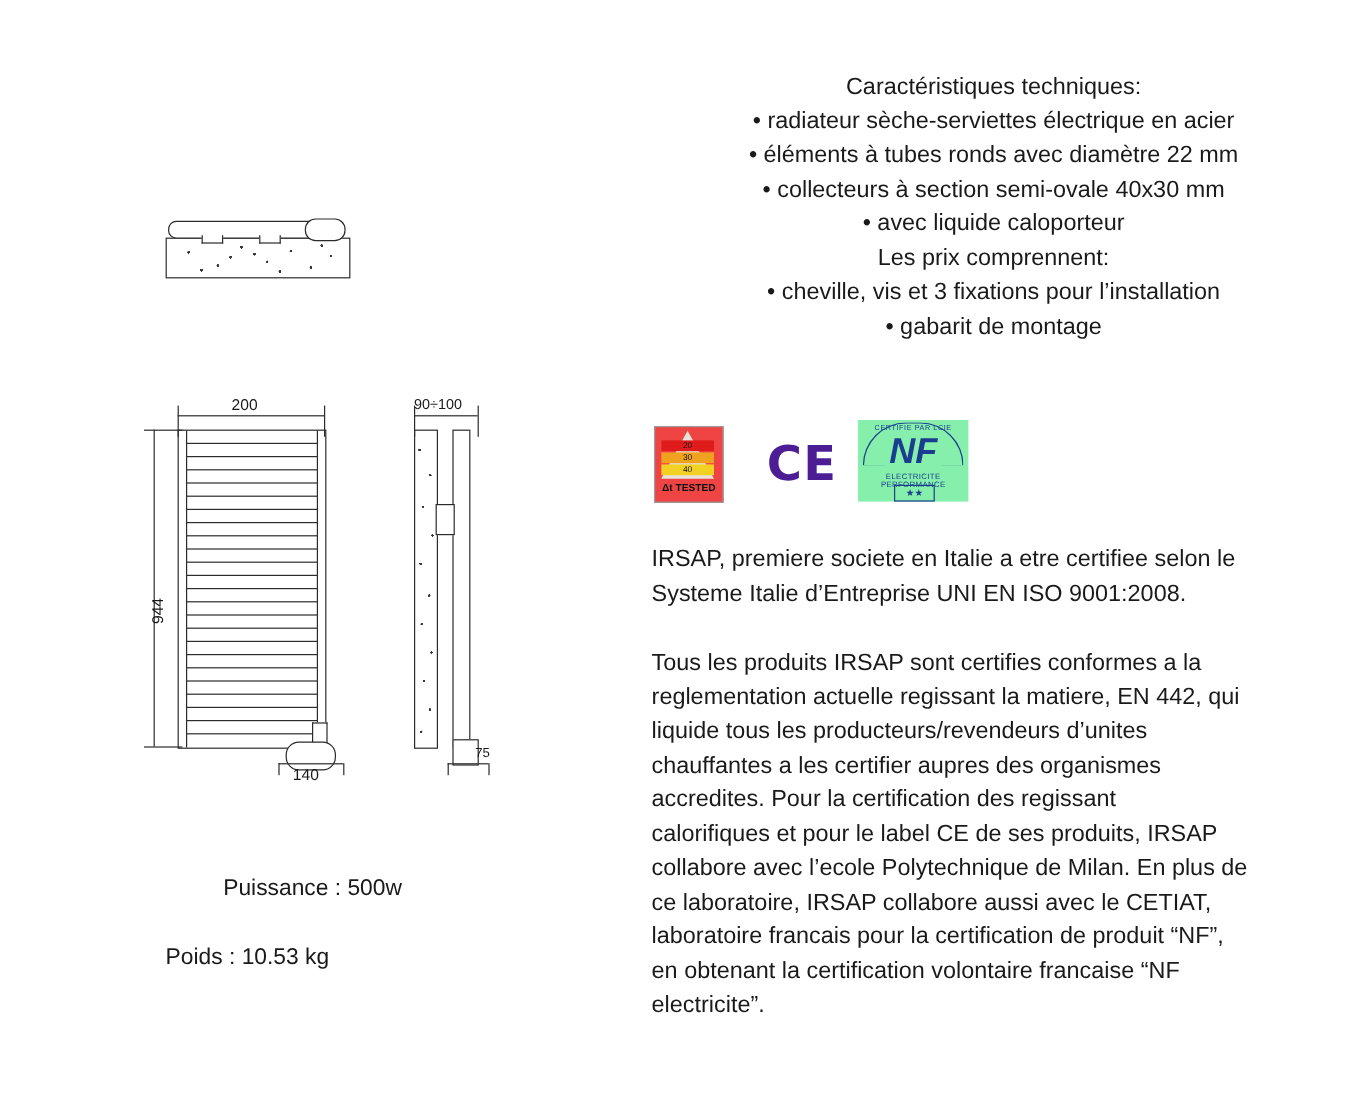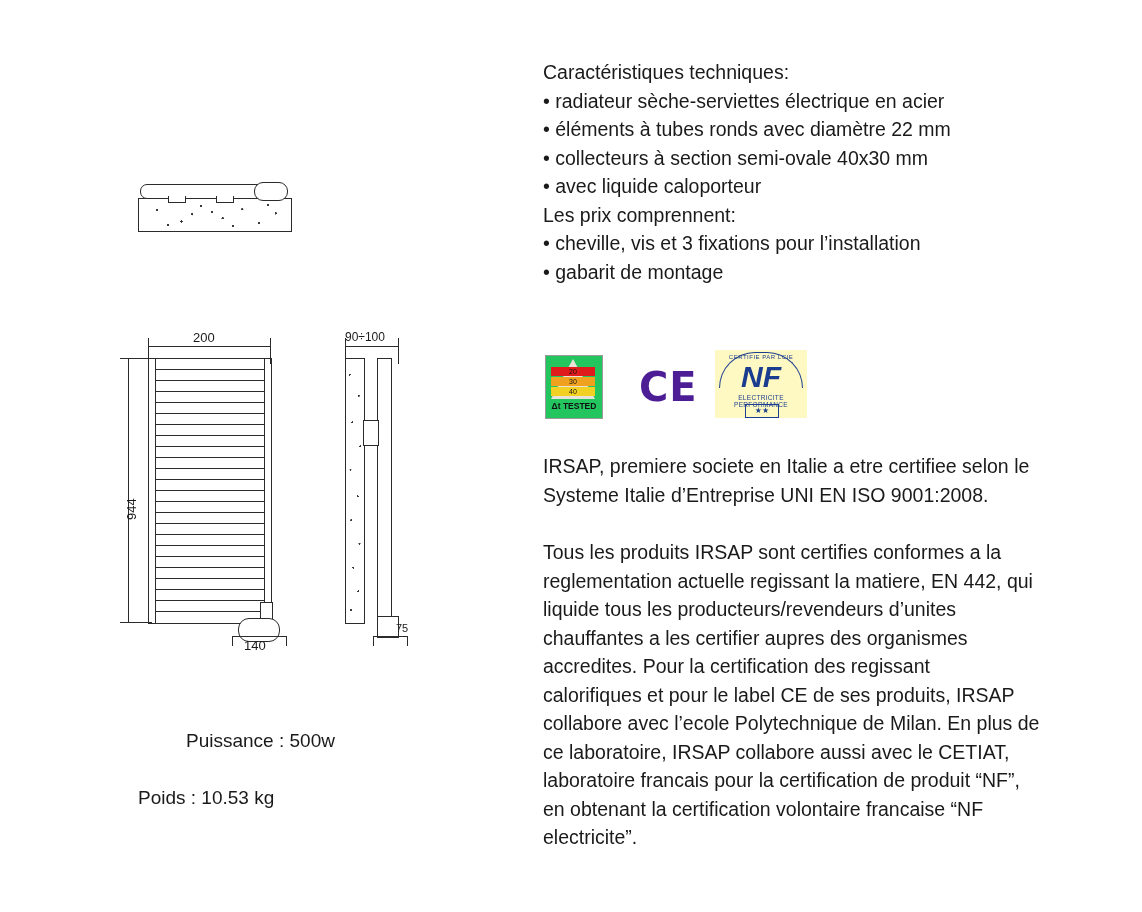--- a/index.html
+++ b/index.html
@@ -221,34 +221,35 @@
   #features-block {
     position: absolute;
     left: 0; top: 58px;
     width: 570px;
   }
   #features-block div {
     font-size: 19.5px;
     line-height: 28.5px;
     color: #1a1a1a;
     white-space: nowrap;
+    text-align: center;
   }
 
   
   #logos {
     position: absolute;
     left: 0; top: 350px;
     width: 300px; height: 70px;
   }
   #dt-logo {
     position: absolute;
     left: 2px; top: 5px;
     width: 56px; height: 62px;
     border: 1px solid #9a9a9a;
-    background: #22c55e;
+    background: #ef4444;
   }
   #dt-logo .tri {
     position: absolute;
     left: 5px; top: 3px;
     width: 0; height: 0;
     border-left: 22px solid transparent;
     border-right: 22px solid transparent;
     border-bottom: 40px solid #e8e2d8;
   }
   #dt-logo .tri-outline {
@@ -285,21 +286,21 @@
     font-size: 40px;
     font-weight: bold;
     letter-spacing: 1px;
     color: #4c1d95;
     font-family: "DejaVu Sans", sans-serif;
   }
   #nf-logo {
     position: absolute;
     left: 172px; top: 0;
     width: 92px; height: 68px;
-    background: #fef9c3;
+    background: #86efac;
   }
   #nf-logo .arc {
     position: absolute;
     left: 4px; top: 2px;
     width: 84px; height: 36px;
     border: 1.5px solid #1b3d8f;
     border-bottom: none;
     border-radius: 42px 42px 0 0;
     box-sizing: border-box;
   }

